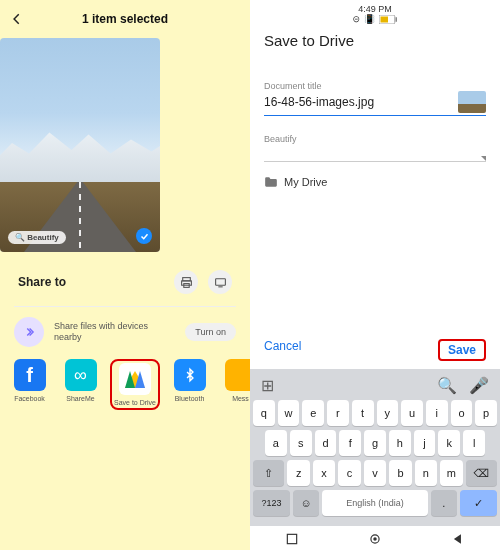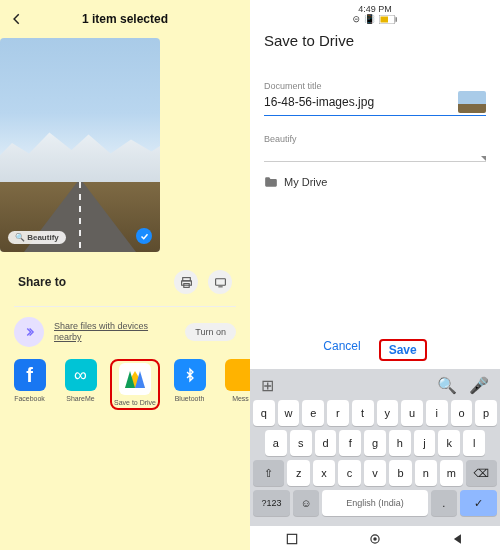--- a/index.html
+++ b/index.html
@@ -19,21 +19,21 @@
   .ground { position:absolute; bottom:0; left:0; right:0; height:70px; background:linear-gradient(#7e6a44,#5d4c2e); }
   .road { position:absolute; bottom:0; left:50%; transform:translateX(-50%); width:140px; height:70px; background:#63605c; clip-path: polygon(48% 0,52% 0,90% 100%,10% 100%); }
   .road::after{content:"";position:absolute;left:50%;top:0;bottom:0;width:2px;background:repeating-linear-gradient(#eee 0 6px,transparent 6px 12px);transform:translateX(-50%);}
   .beauty-chip { position:absolute; left:8px; bottom:8px; background:rgba(255,255,255,.85); border-radius:10px; padding:2px 7px; font-size:8px; color:#444; }
   .check-badge { position:absolute; right:8px; bottom:8px; width:16px; height:16px; border-radius:50%; background:#1a8cff; display:flex; align-items:center; justify-content:center; }
   .share-row { display:flex; align-items:center; justify-content:space-between; padding:8px 18px; font-size:12px; font-weight:600; color:#222;gap:28px;}
   .circ { width:24px; height:24px; border-radius:50%; background:#f0f0f0; display:flex; align-items:center; justify-content:center; }
   .divider { height:1px; background:#eee; margin:4px 14px 10px; }
   .nearby { display:flex; align-items:center; gap:10px; padding:0 14px 12px; }
   .nearby-ico { width:30px; height:30px; border-radius:50%; background:#e6e0ff; display:flex; align-items:center; justify-content:center; }
-  .nearby-text { flex:1; font-size:9px; color:#555; line-height:1.2;text-decoration:underline; }
+  .nearby-text { flex:1; font-size:9px; color:#555; line-height:1.2; }
   .turnon { background:#f0f0f0; border-radius:12px; padding:4px 10px; font-size:9px; color:#555; }
   .apps { display:flex; gap:8px; padding:0 8px 10px; overflow:hidden; }
   .app { display:flex; flex-direction:column; align-items:center; gap:4px; width:46px; }
   .app-icon { width:32px; height:32px; border-radius:6px; display:flex; align-items:center; justify-content:center; }
   .app-label { font-size:7px; color:#555; text-align:center; white-space:nowrap; }
   .app.highlight { border:2px solid #d00; border-radius:8px; padding:2px; width:50px; }
   .fb{background:#1877f2;} .sm{background:#00c4d6;} .bt{background:#1a8cff;} .ms{background:#ffb300;}
   .drive-tri { width:0;height:0;border-left:10px solid transparent;border-right:10px solid transparent;border-bottom:17px solid #ffc107; position:relative;}
   .drive-tri::before{content:"";position:absolute;left:-10px;top:0;width:0;height:0;border-left:5px solid transparent;border-right:5px solid transparent;border-bottom:17px solid #0f9d58;}
   .drive-tri::after{content:"";position:absolute;right:-10px;top:0;width:0;height:0;border-left:5px solid transparent;border-right:5px solid transparent;border-bottom:17px solid #4285f4;}
@@ -43,21 +43,21 @@
   .status .icons { display:flex; gap:4px; align-items:center; }
   .r-title { font-size:15px; font-weight:500; padding:6px 14px 14px; color:#222; }
   .field-area { padding:0 14px; }
   .flabel { font-size:9px; color:#888; margin-top:18px; }
   .ftitle-row { display:flex; gap:6px; border-bottom:1.5px solid #1a73e8; padding-bottom:2px; margin-bottom:10px; }
   .ftitle-row input { border:0; outline:0; flex:1; font-size:12px; color:#222; background:transparent; }
   .thumb { width:28px; height:22px; background:linear-gradient(#a9cbe8 60%,#7e6a44 60%); border-radius:2px; flex:0 0 auto; }
   .underline { border-bottom:1px solid #ccc; height:18px; margin-bottom:10px; position:relative; }
   .underline .tri { position:absolute; right:0; bottom:0; width:0;height:0;border-left:5px solid transparent;border-top:5px solid #888; }
   .folder-val { display:flex; align-items:center; gap:6px; font-size:11px; color:#333; padding:4px 0 2px; }
-  .actions { display:flex; justify-content:center; gap:18px; padding:10px 14px 8px; margin-top:auto; }
+  .actions { display:flex; justify-content:space-between; gap:18px; padding:10px 14px 8px; margin-top:auto; }
   .cancel { color:#1a73e8; font-size:12px; font-weight:500; }
   .save { color:#1a73e8; font-size:12px; font-weight:600; border:2px solid #d00; border-radius:4px; padding:2px 8px; }
 
   
   .kbd { background:#d6d8dc; padding:4px 3px 6px; }
   .kbd-top { display:flex; justify-content:space-between; align-items:center; padding:3px 8px 5px; color:#666; }
   .krow { display:flex; gap:3px; justify-content:center; margin-bottom:4px; }
   .key { background:#fff; border-radius:4px; height:26px; flex:1; display:flex; align-items:center; justify-content:center; font-size:11px; color:#222; box-shadow:0 1px 0 rgba(0,0,0,.15); }
   .key.fn { background:#bfc2c7; }
   .key.wide { flex:1.4; }

